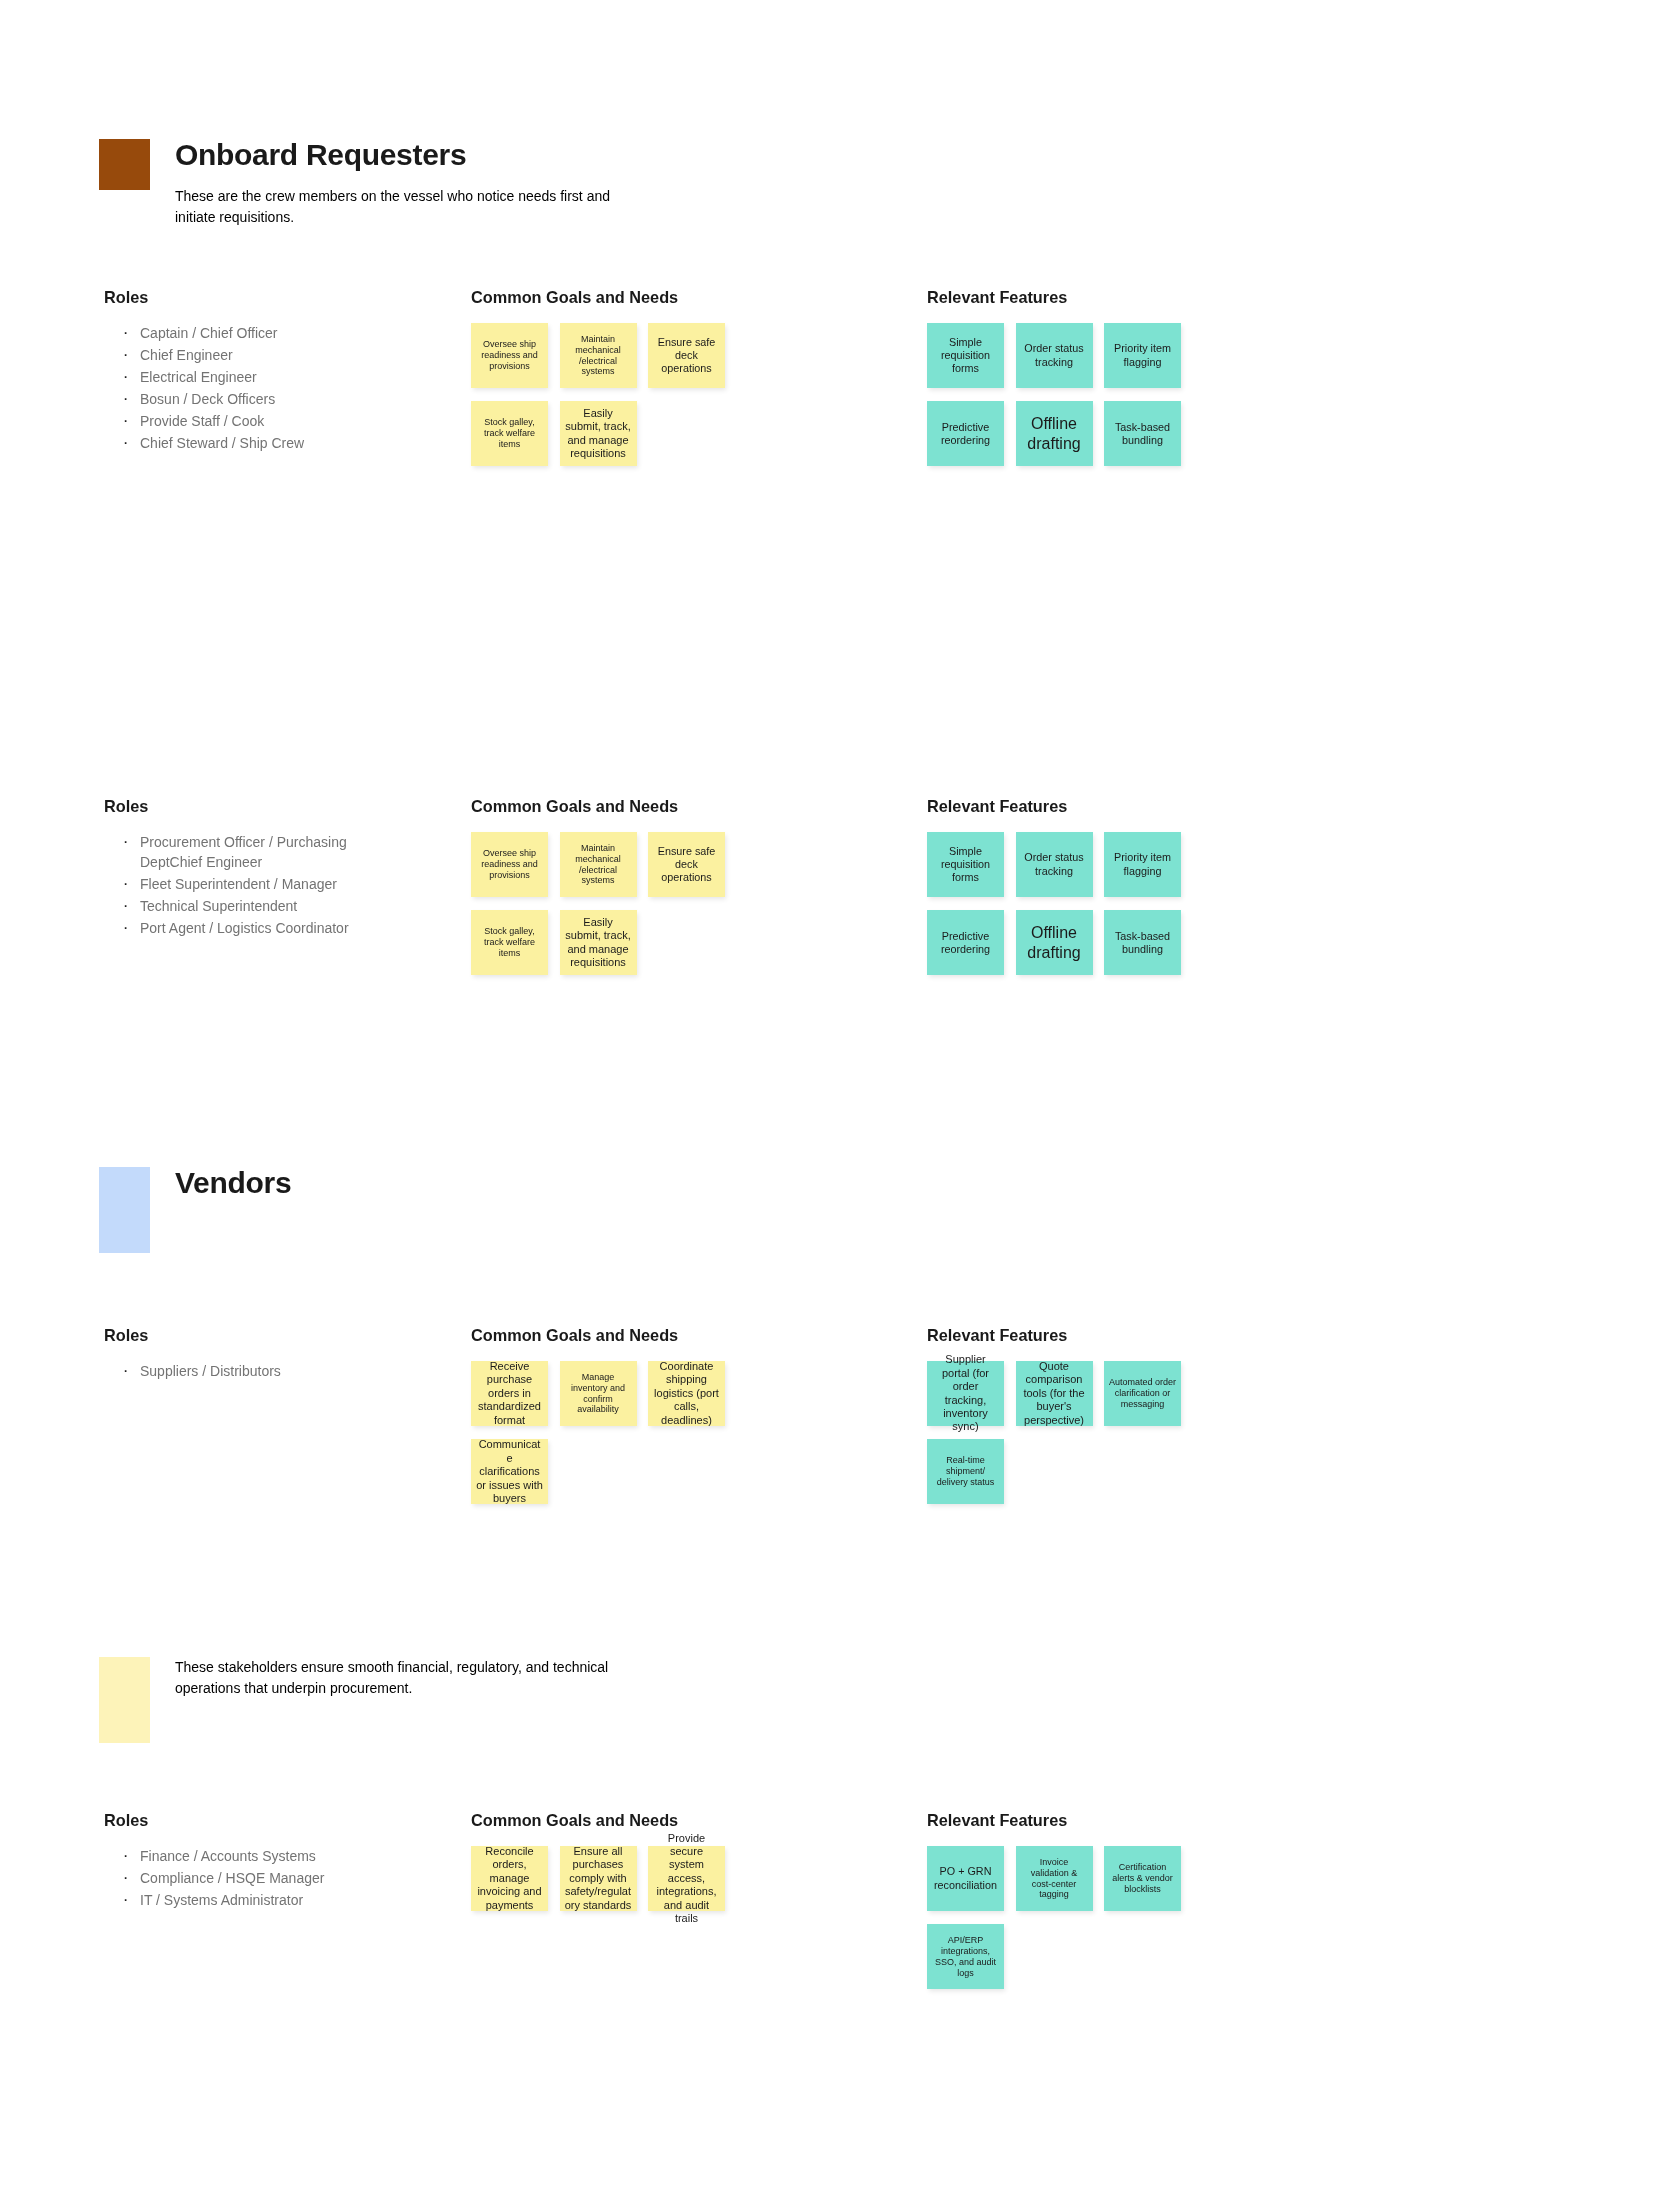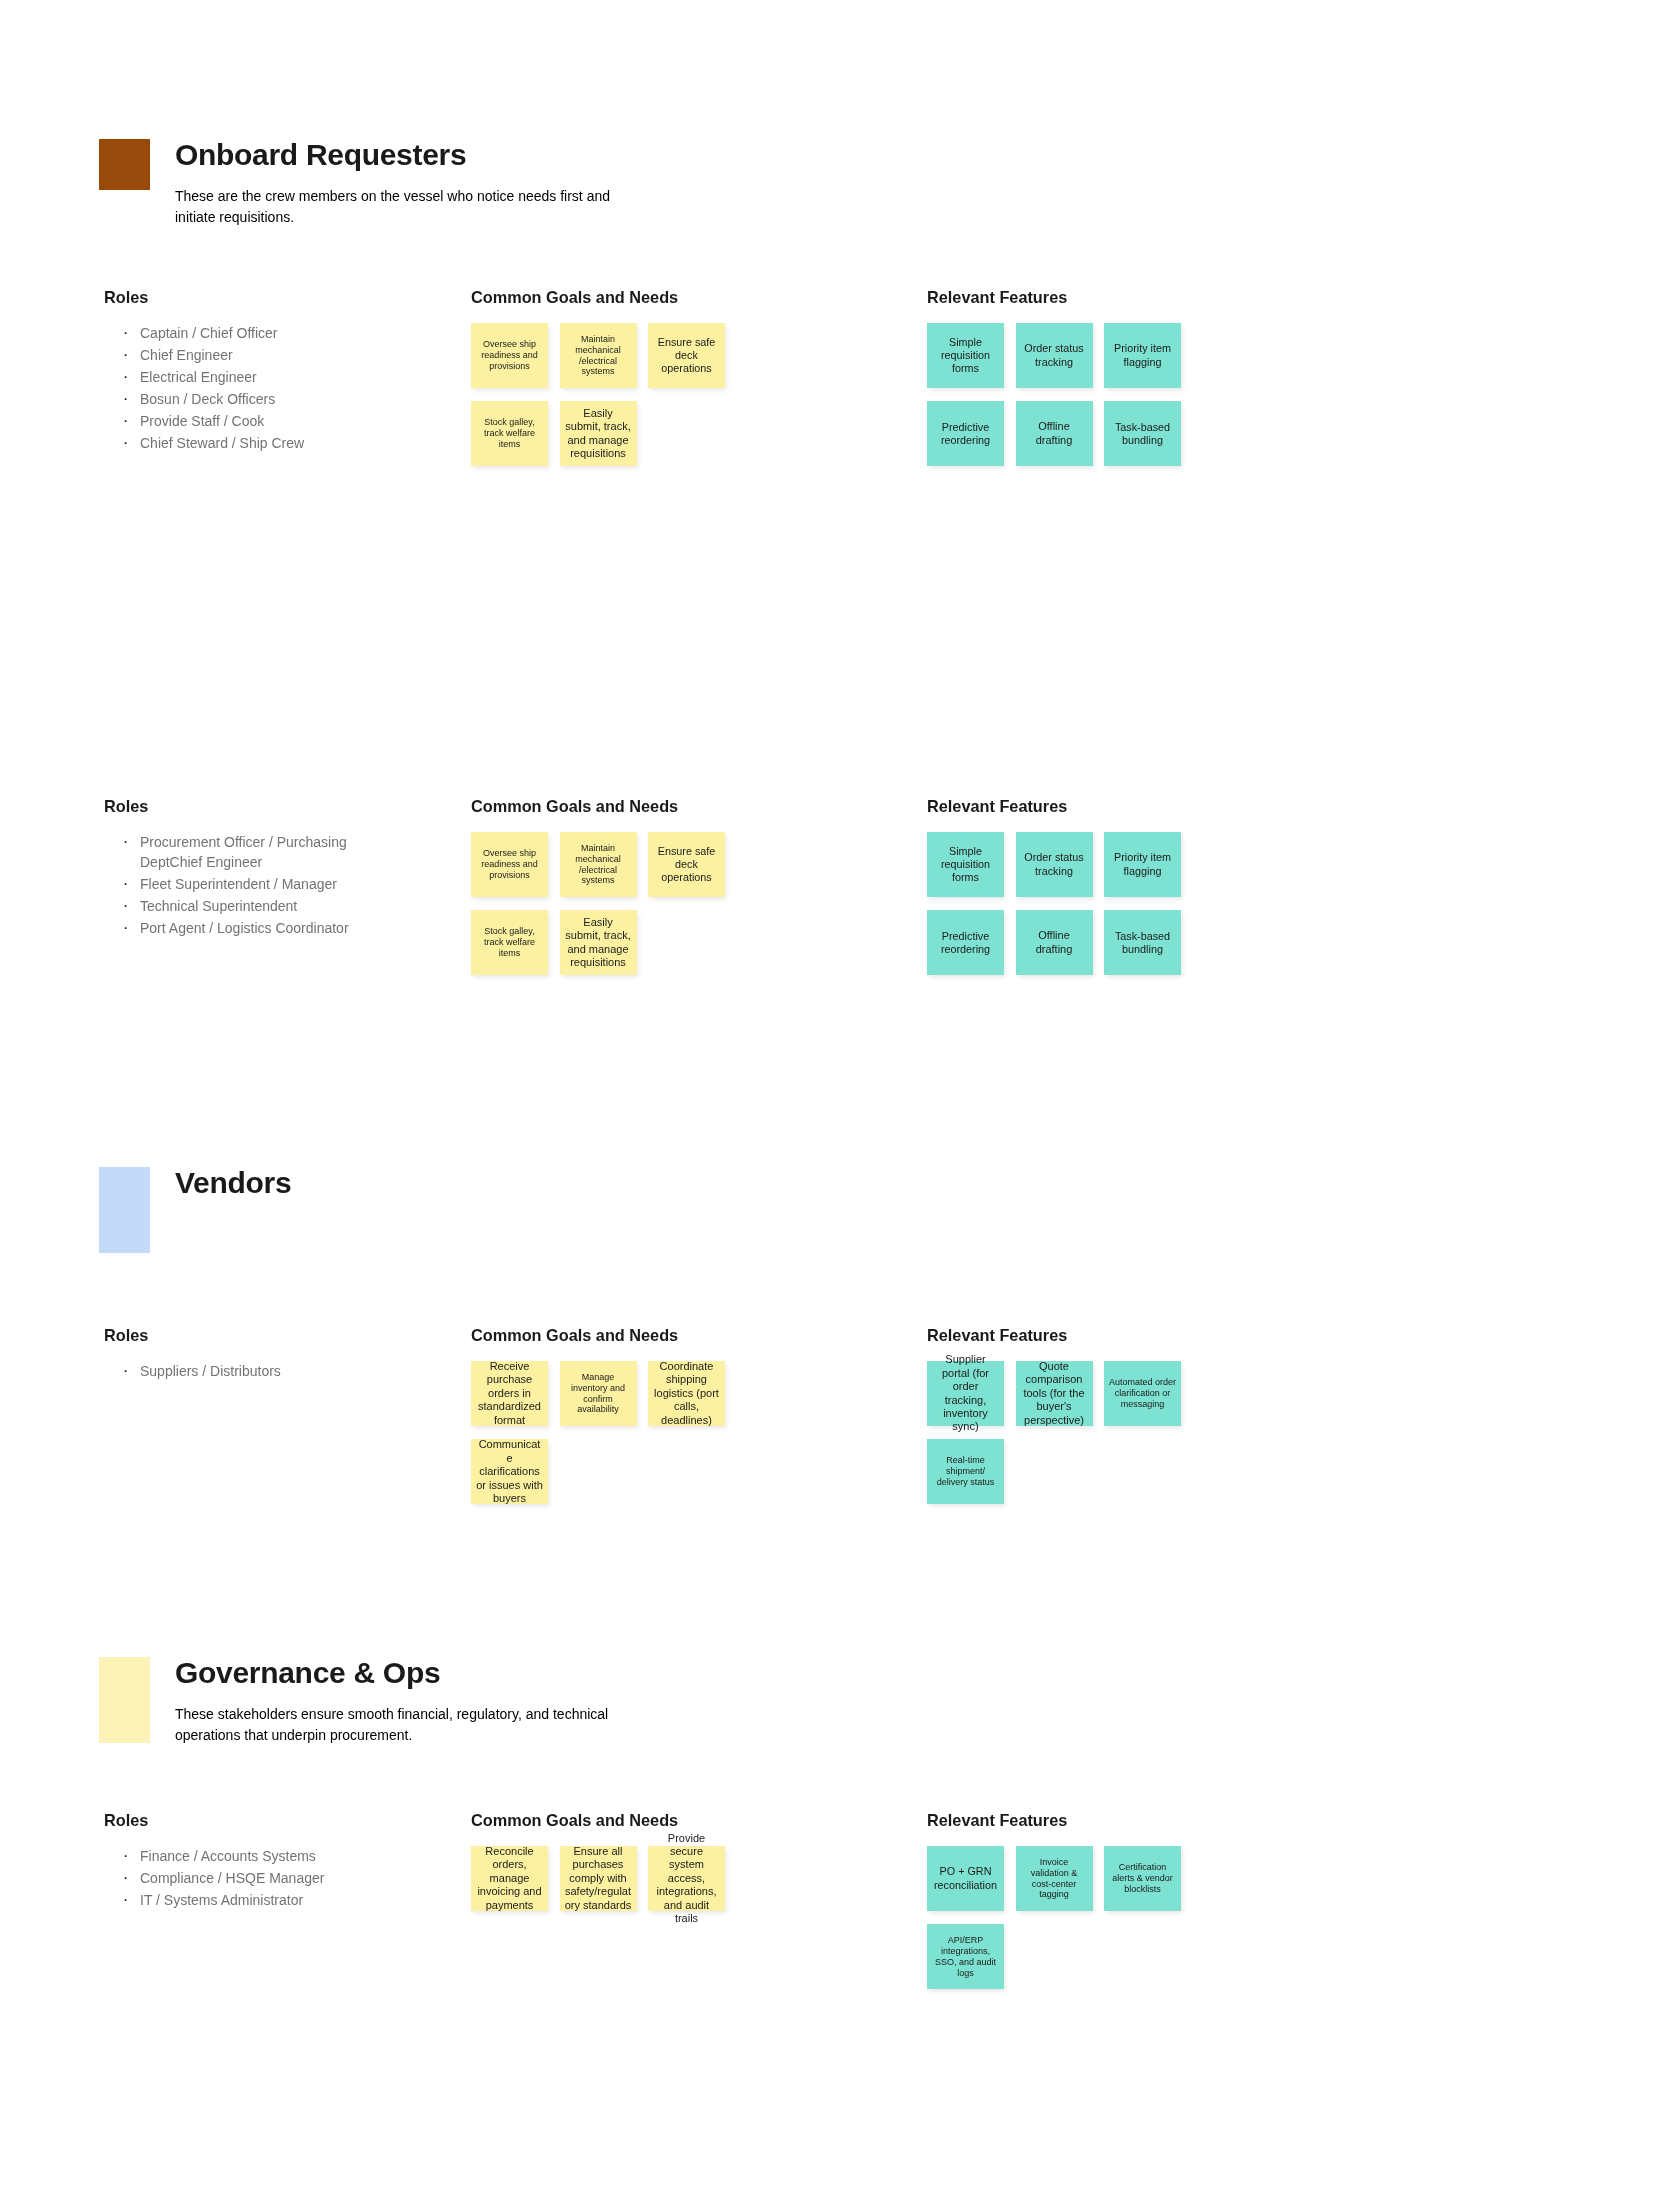--- a/index.html
+++ b/index.html
@@ -122,21 +122,21 @@
     word-break: break-word;
     hyphens: none;
   }
   .note.yellow { background: #FBF1A0; }
   .note.teal   { background: #7DE2D1; }
 
   
   .note.s-xs { font-size:  11px; }
   .note.s-sm { font-size:  9px; }
   .note.s-md { font-size: 10.8px; }
-  .note.s-lg { font-size: 11px; }
+  .note.s-lg { font-size: 16px; }
 
   .note span { display: block; }
 </style>
 </head>
 <body>
 
 <div class="board">
     <div class="section" style="top: 139px;">
       <div class="section-head">
         <div class="swatch" style="background: rgb(151, 74, 12);"></div>
@@ -280,21 +280,20 @@
           <span>Automated order clarification or messaging</span>
         </div>
         <div class="note teal s-sm">
           <span>Real-time shipment/ delivery status</span>
         </div>
       </div>
     </div>
     <div class="section" style="top: 1657px;">
       <div class="section-head">
         <div class="swatch tall" style="background: rgb(253, 243, 185);"></div>
-        <div class="section-title">Governance &amp; Ops</div>
         <div class="section-desc">These stakeholders ensure smooth financial, regulatory, and technical operations that underpin procurement.</div>
       </div>
     </div>
     <div class="section" style="top: 1811px;">
       <div class="col-head c1">Roles</div>
       <div class="col-head c2">Common Goals and Needs</div>
       <div class="col-head c3">Relevant Features</div>
       <ul class="roles">
         <li>Finance / Accounts Systems</li>
         <li>Compliance / HSQE Manager</li>

